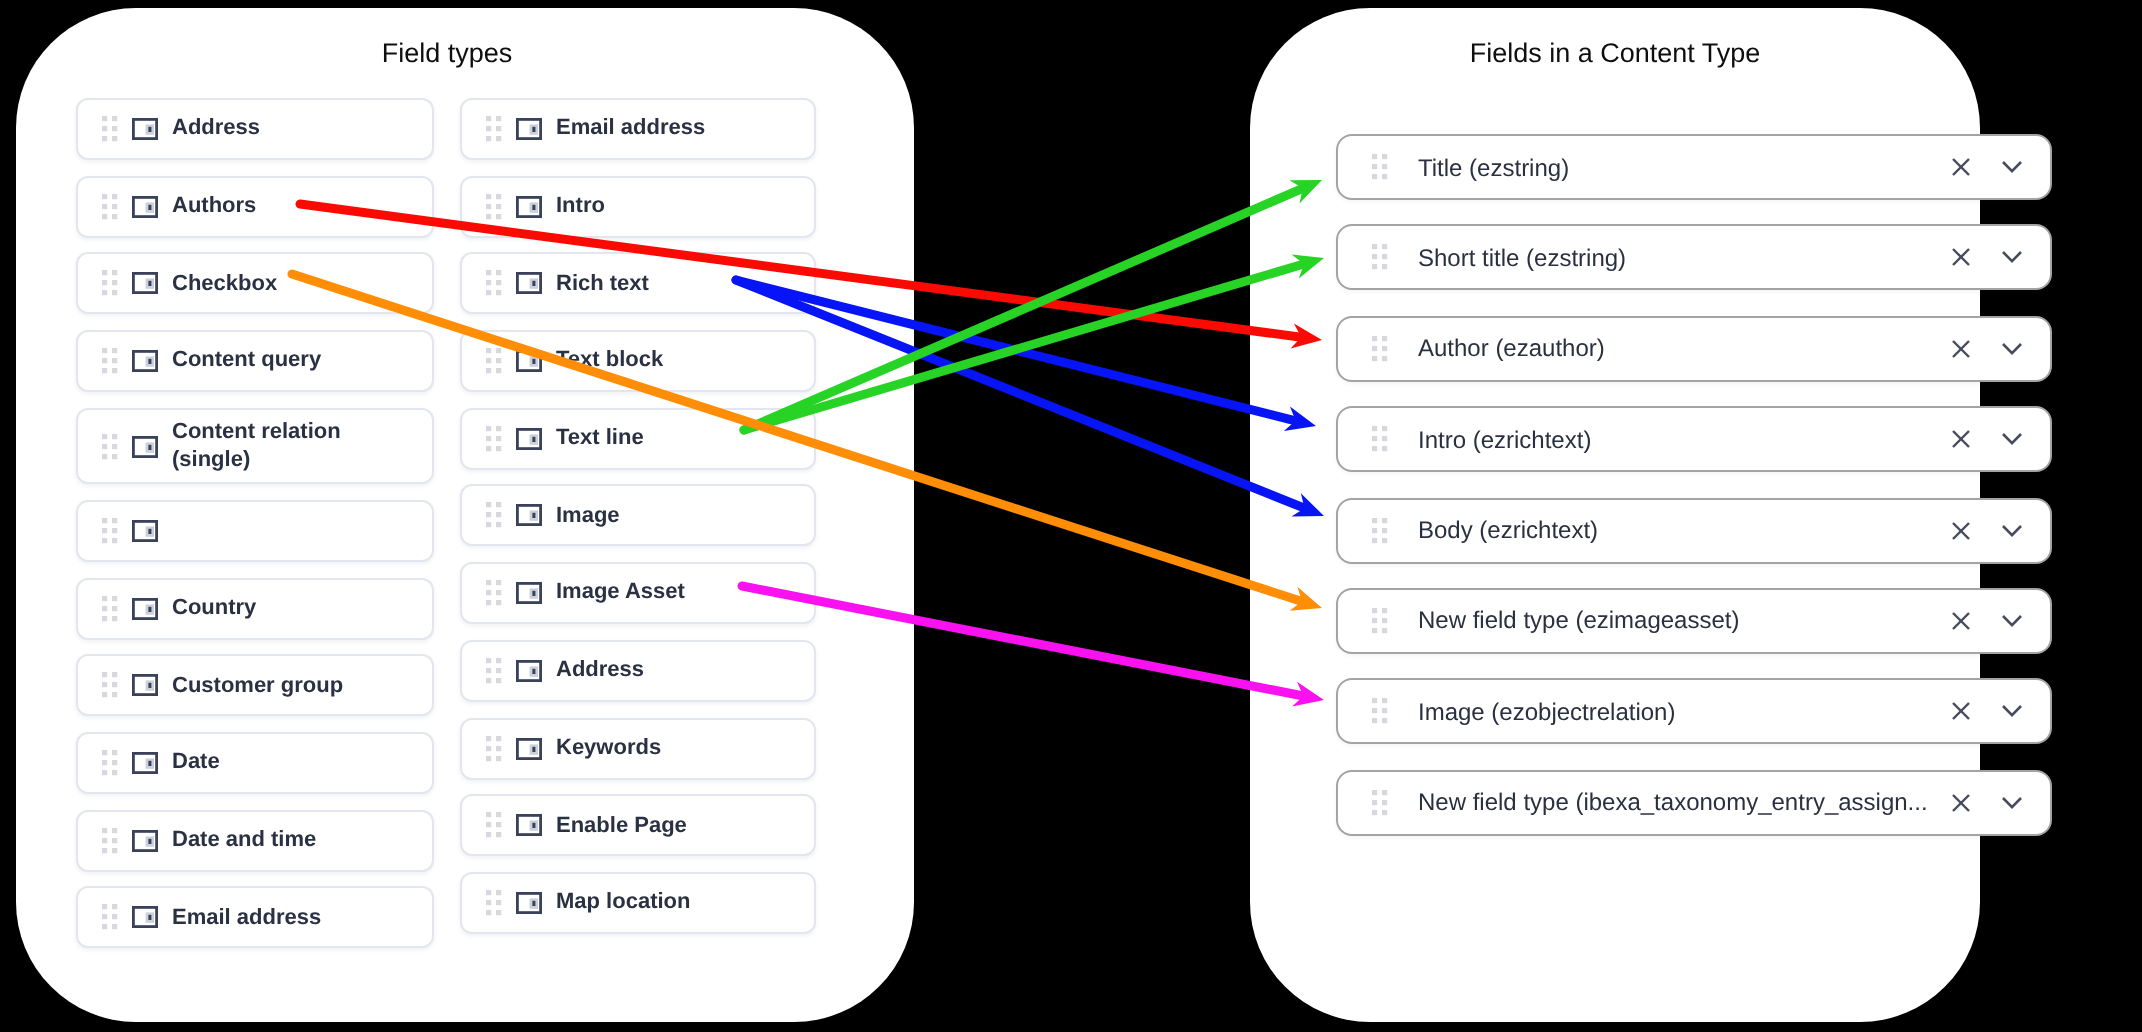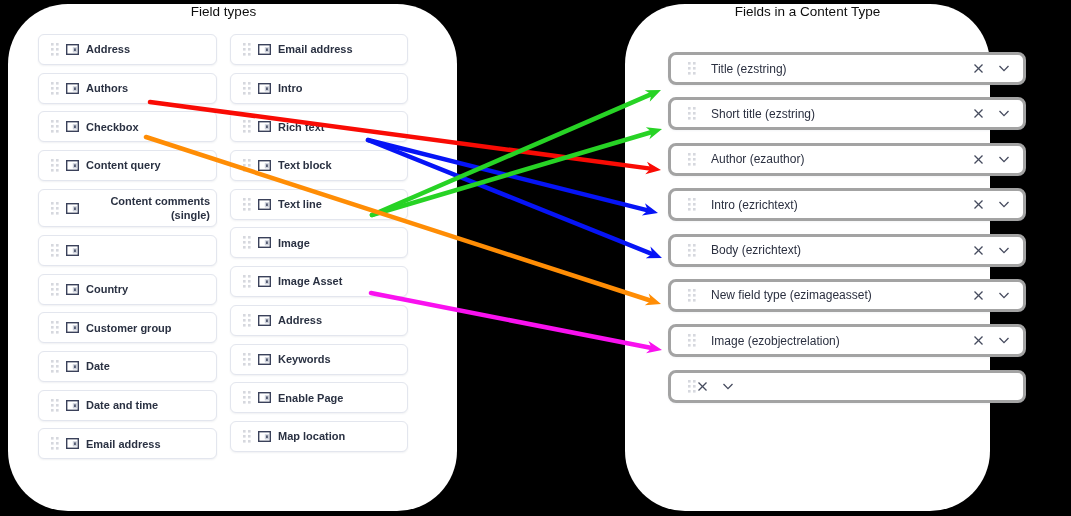--- a/index.html
+++ b/index.html
@@ -10,45 +10,45 @@
     overflow:hidden;
     font-family:"Liberation Sans", sans-serif;
   }
   .panel{
     position:absolute;top:4px;height:507px;
     background:#fff;border-radius:60px;
   }
   #left-panel{left:8px;width:449px;}
   #right-panel{left:625px;width:365px;}
   .panel-title{
-    text-align:center;
+    padding-top:15px;text-align:center;
     font-size:13.5px;line-height:16px;color:#0e0e0e;
   }
   #left-panel .panel-title{padding-right:18px;}
   .columns{display:flex;gap:13px;margin:14px 0 0 30px;}
-  .col{display:flex;flex-direction:column;gap:7.7px;text-align:right;}
+  .col{display:flex;flex-direction:column;gap:7.7px;}
   .col.c0{width:179px;}
   .col.c1{width:178px;}
   .ft-card{
     box-sizing:border-box;min-height:31px;
     background:#fff;border:1px solid #e3e6ee;border-radius:6px;
     display:flex;align-items:center;
     padding:4px 6px 4px 12px;
     box-shadow:0 1px 2px rgba(40,50,90,.07);
   }
   .ft-card .ft-label{
     margin-left:7px;
     font-size:11px;font-weight:bold;color:#2a3142;line-height:1.3;
   }
   .ft-card .ficon{margin-left:7px;flex:0 0 auto;display:flex;}
   .handle{flex:0 0 auto;display:flex;}
   .rows{display:flex;flex-direction:column;gap:12.4px;width:358px;margin:32px 0 0 43px;}
   .ct-card{
     box-sizing:border-box;height:33px;
-    background:#fff;border:3px solid #a3a3a3;border-radius:8px;
+    background:#fff;border:1px solid #a3a3a3;border-radius:8px;
     display:flex;align-items:center;
     padding:0 13px 0 17px;
     box-shadow:0 1px 2px rgba(40,50,90,.05);
   }
   .ct-card .ct-label{
     margin-left:15px;flex:1;
     font-size:12px;color:#2b3040;
     white-space:nowrap;overflow:hidden;
   }
   .icon-btn{flex:0 0 auto;display:flex;cursor:pointer;}
@@ -136,21 +136,21 @@
             <rect x="0" y="5" width="2.6" height="2.6" fill="#d6d8de"></rect>
             <rect x="5" y="5" width="2.6" height="2.6" fill="#d6d8de"></rect>
             <rect x="0" y="10" width="2.6" height="2.6" fill="#d6d8de"></rect>
             <rect x="5" y="10" width="2.6" height="2.6" fill="#d6d8de"></rect>
           </svg>
           <svg width="13" height="11" viewBox="0 0 13 11" class="ficon">
             <rect x="0.7" y="0.7" width="11.6" height="9.6" fill="none" stroke="#3a415a" stroke-width="1.4"></rect>
             <rect x="6.8" y="3.2" width="4.2" height="5.2" fill="#ccd0da"></rect>
             <rect x="8.2" y="4.4" width="1.5" height="2.6" fill="#3a415a"></rect>
           </svg>
-          <span class="ft-label">Content comments (single)</span>
+          <span class="ft-label">Content relation (single)</span>
         </div>
         <div class="ft-card">
           <svg width="8" height="13" viewBox="0 0 8 13" class="handle">
             <rect x="0" y="0" width="2.6" height="2.6" fill="#d6d8de"></rect>
             <rect x="5" y="0" width="2.6" height="2.6" fill="#d6d8de"></rect>
             <rect x="0" y="5" width="2.6" height="2.6" fill="#d6d8de"></rect>
             <rect x="5" y="5" width="2.6" height="2.6" fill="#d6d8de"></rect>
             <rect x="0" y="10" width="2.6" height="2.6" fill="#d6d8de"></rect>
             <rect x="5" y="10" width="2.6" height="2.6" fill="#d6d8de"></rect>
           </svg>
@@ -553,20 +553,21 @@
       </div>
       <div class="ct-card">
         <svg width="8" height="13" viewBox="0 0 8 13" class="handle">
           <rect x="0" y="0" width="2.6" height="2.6" fill="#d6d8de"></rect>
           <rect x="5" y="0" width="2.6" height="2.6" fill="#d6d8de"></rect>
           <rect x="0" y="5" width="2.6" height="2.6" fill="#d6d8de"></rect>
           <rect x="5" y="5" width="2.6" height="2.6" fill="#d6d8de"></rect>
           <rect x="0" y="10" width="2.6" height="2.6" fill="#d6d8de"></rect>
           <rect x="5" y="10" width="2.6" height="2.6" fill="#d6d8de"></rect>
         </svg>
+        <span class="ct-label">New field type (ibexa_taxonomy_entry_assign...</span>
         <svg width="13" height="13" viewBox="0 0 13 13" class="icon-btn">
           <line x1="2.5" y1="2.5" x2="10.5" y2="10.5" stroke="#464b5e" stroke-width="1.2"></line>
           <line x1="10.5" y1="2.5" x2="2.5" y2="10.5" stroke="#464b5e" stroke-width="1.2"></line>
         </svg>
         <svg width="12" height="9" viewBox="0 0 12 9" class="icon-btn">
           <polyline points="1.5,2 6,6.6 10.5,2" fill="none" stroke="#464b5e" stroke-width="1.3"></polyline>
         </svg>
       </div>
     </div>
 </div>

